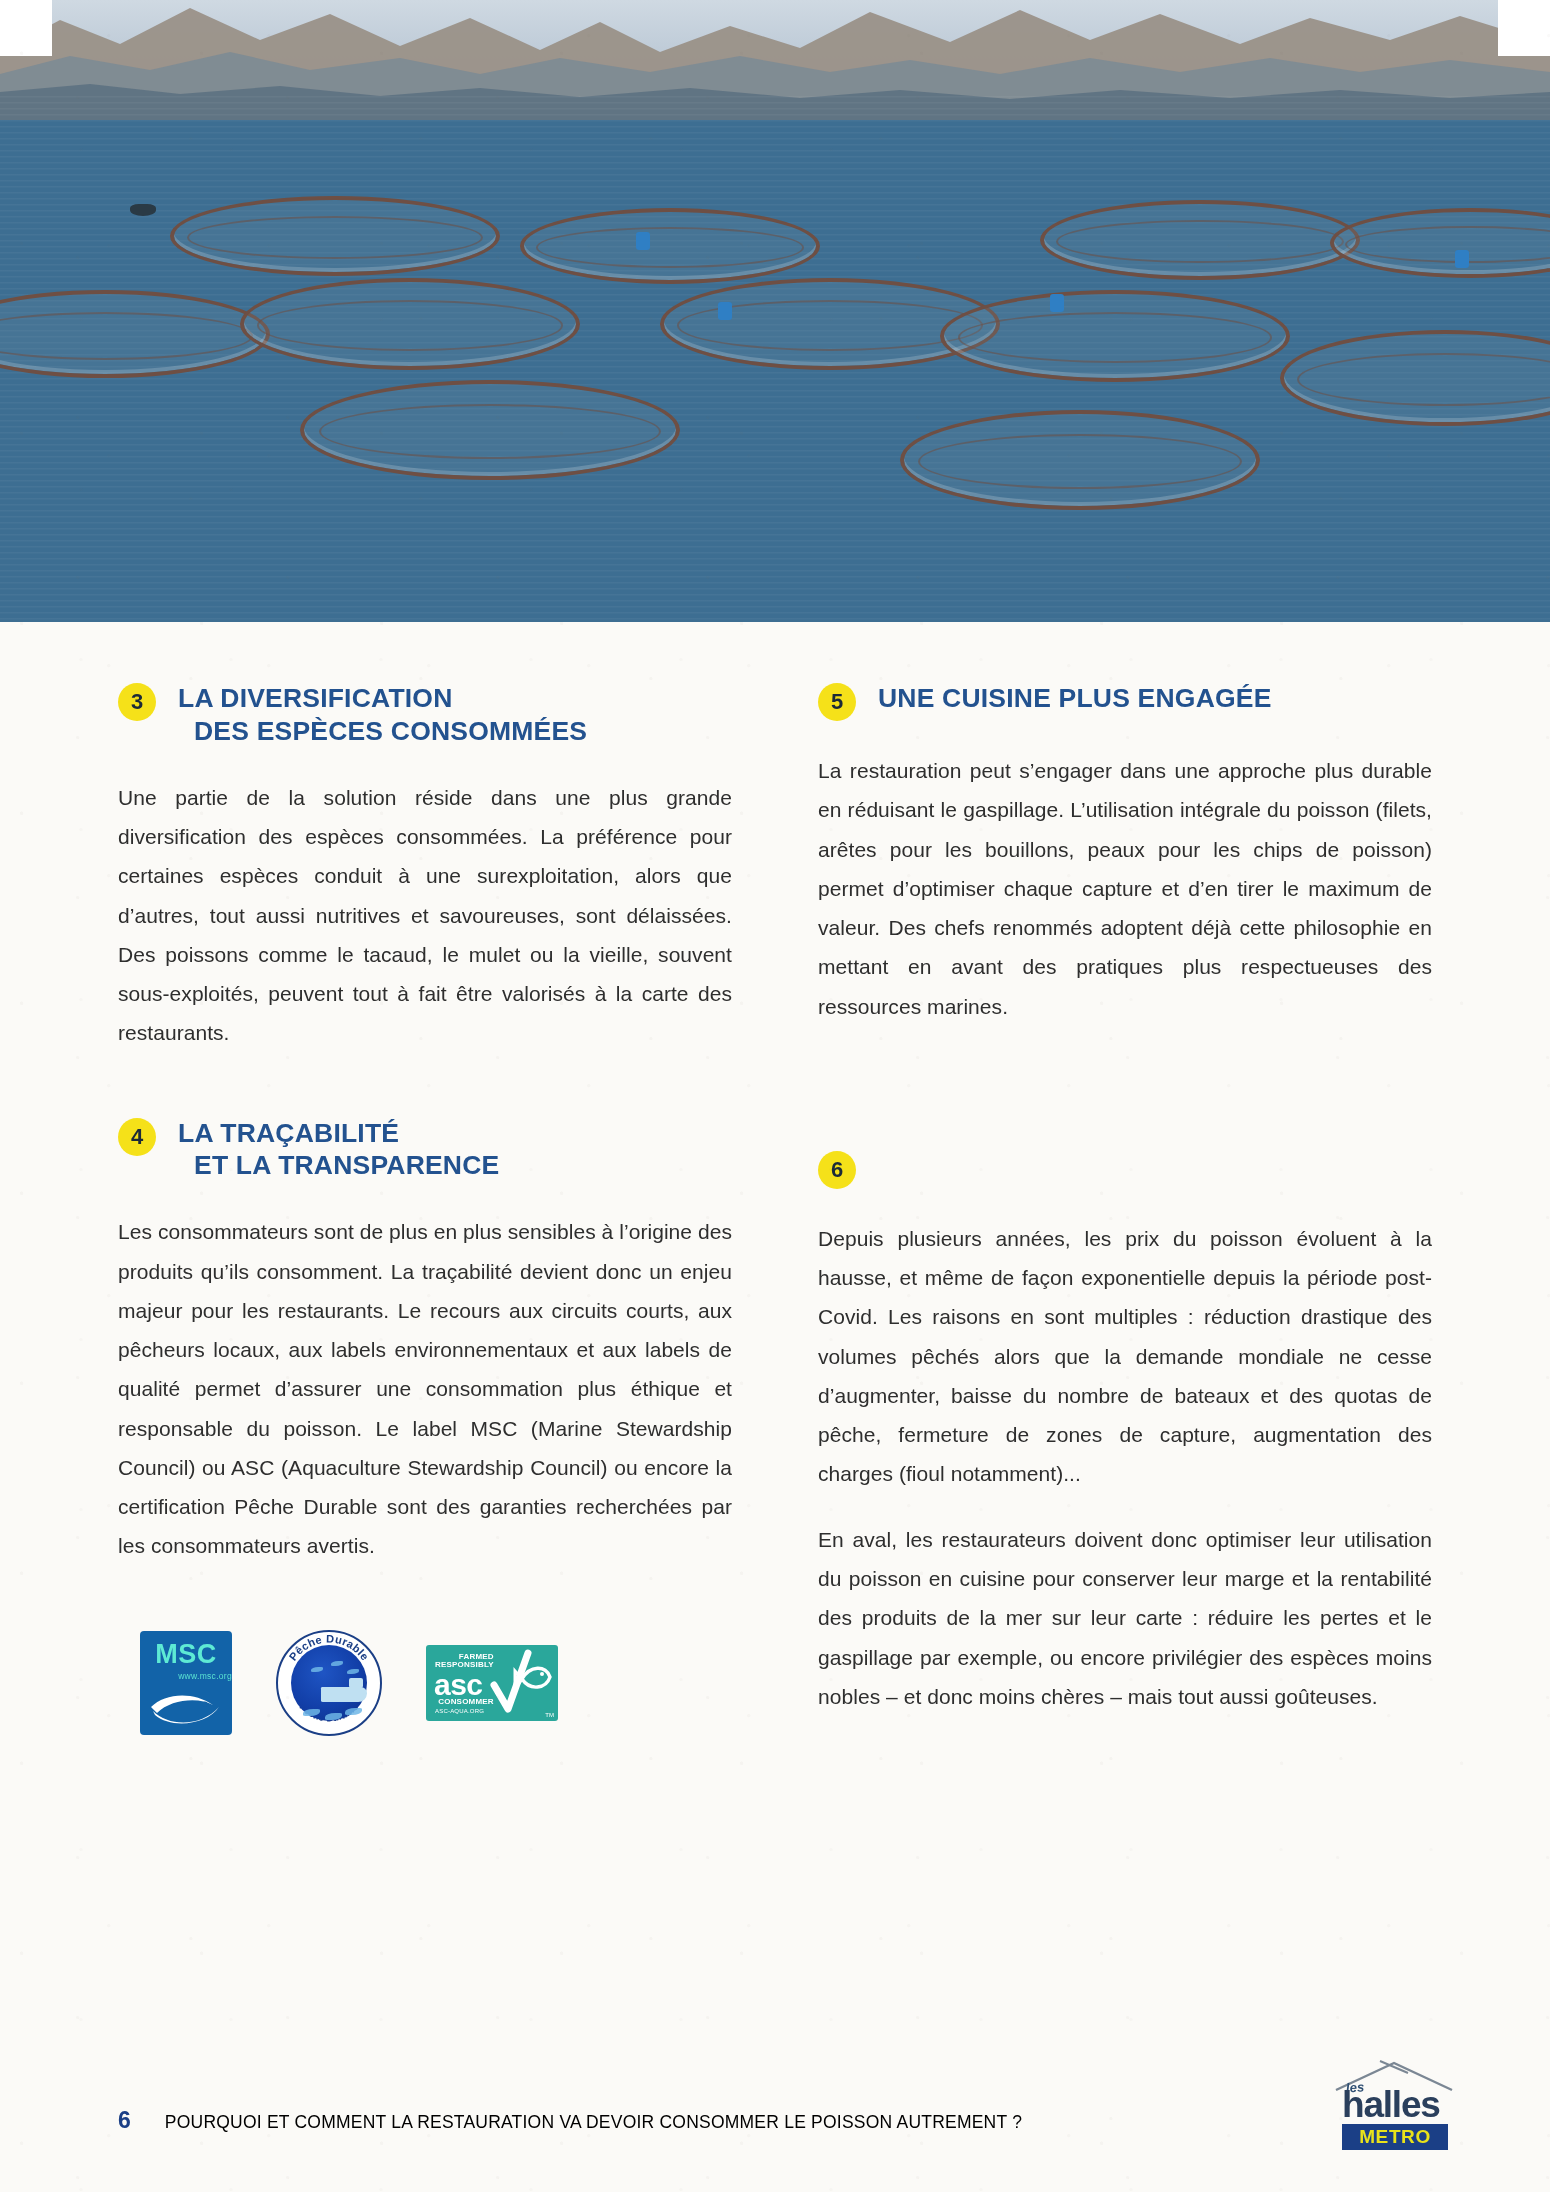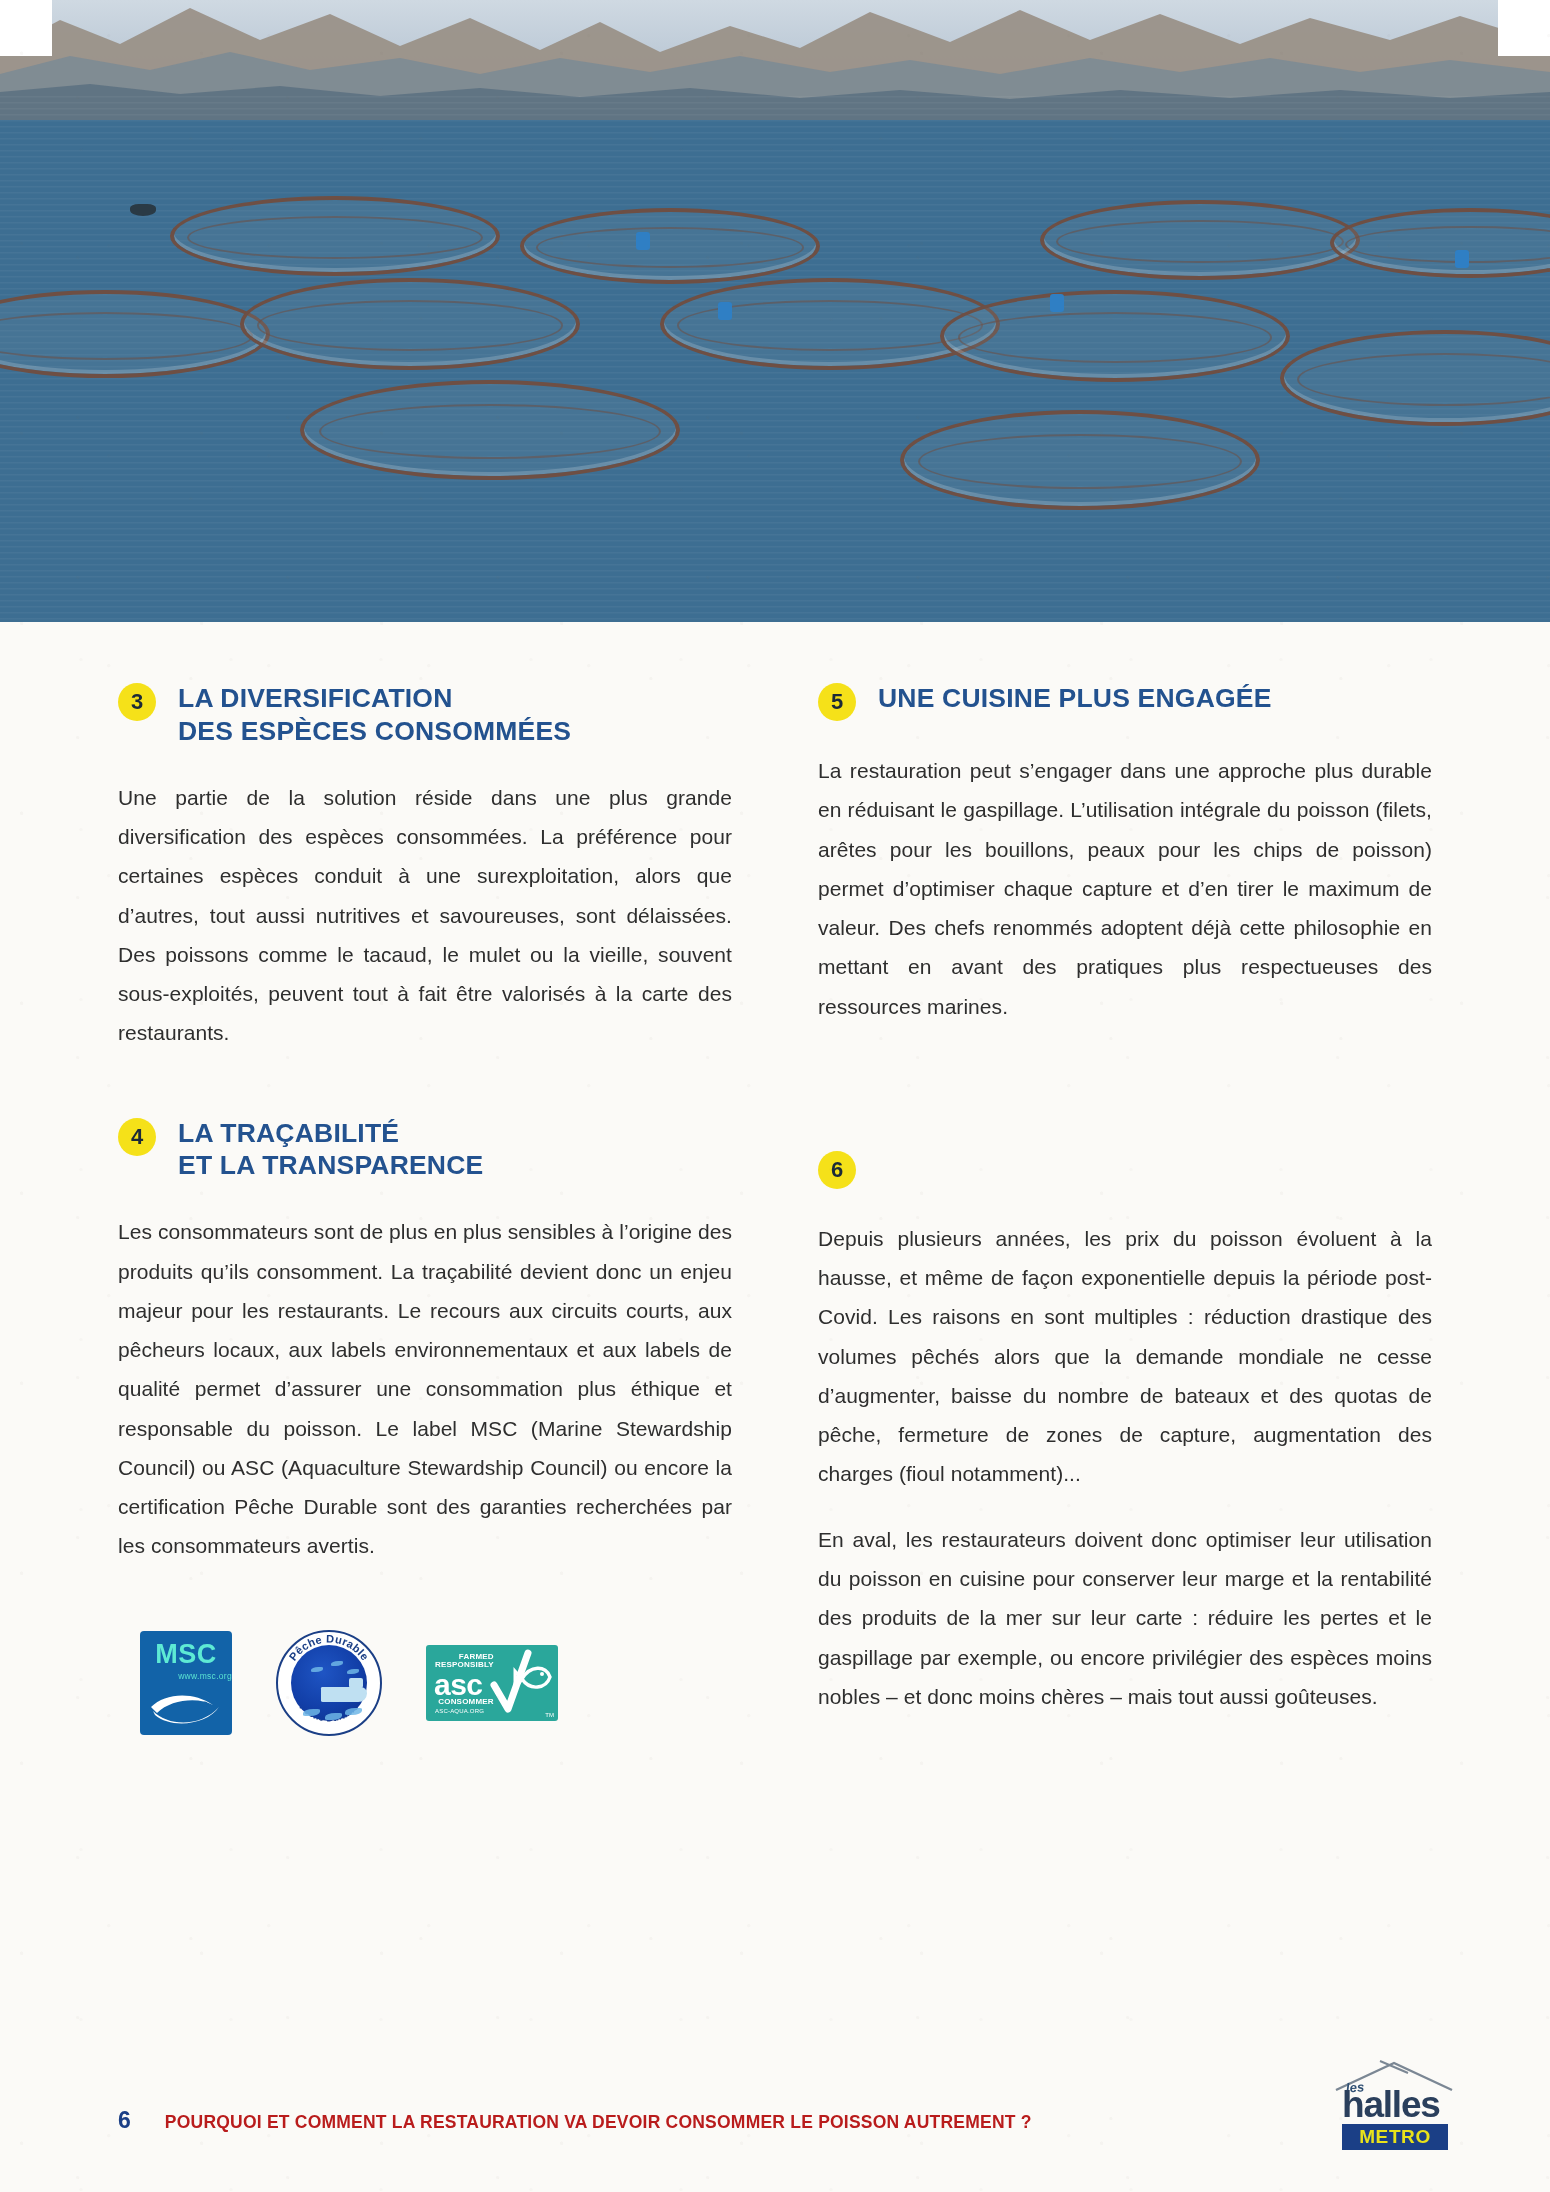--- a/index.html
+++ b/index.html
@@ -140,21 +140,21 @@
     font-family: "Liberation Sans", sans-serif;
   }
   .sec-title {
     color: #23528f;
     font-size: 26.5px;
     font-weight: bold;
     line-height: 1.24;
     letter-spacing: .2px;
     text-transform: uppercase;
   }
-  .sec-title .l2 { display: block; }
+  .sec-title .l2 { display: block; margin-left: 16px; }
 
   .body-p {
     color: #2e2e2e;
     font-size: 21px;
     line-height: 1.87;
     text-align: justify;
     text-justify: inter-word;
     letter-spacing: .05px;
   }
   .body-p + .body-p { margin-top: 26px; }
@@ -298,25 +298,25 @@
     display: flex;
     align-items: baseline;
     gap: 34px;
   }
   .pagenum {
     color: #1b3f86;
     font-size: 23px;
     font-weight: bold;
   }
   .footer-title {
-    color: #b91c1c;
+    color: #000000;
     font-size: 17.5px;
     letter-spacing: .22px;
     text-transform: uppercase;
-    font-weight: 700;
+    font-weight: 400;
   }
 
   .brand {
     position: absolute;
     right: 92px; bottom: 38px;
     width: 128px; height: 104px;
   }
   .brand-roof {
     position: absolute;
     left: 4px; top: 10px;

